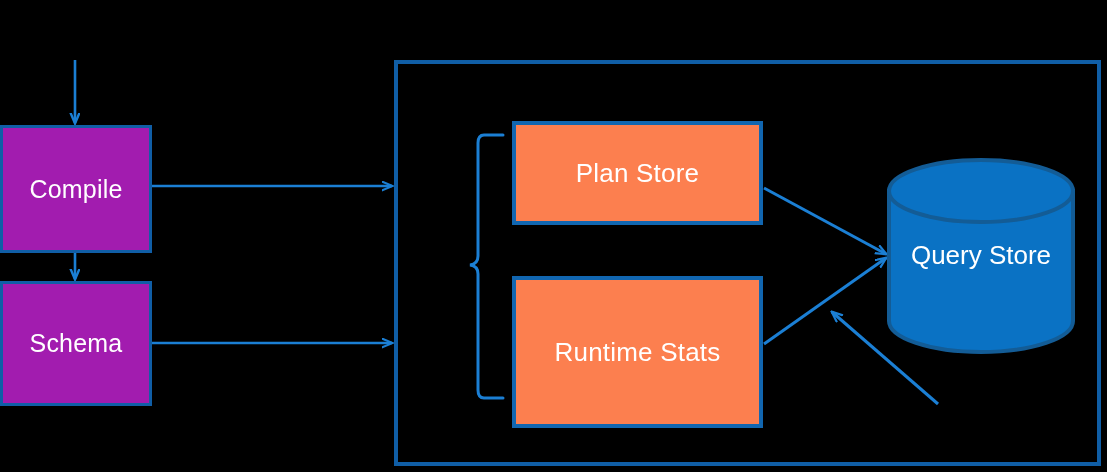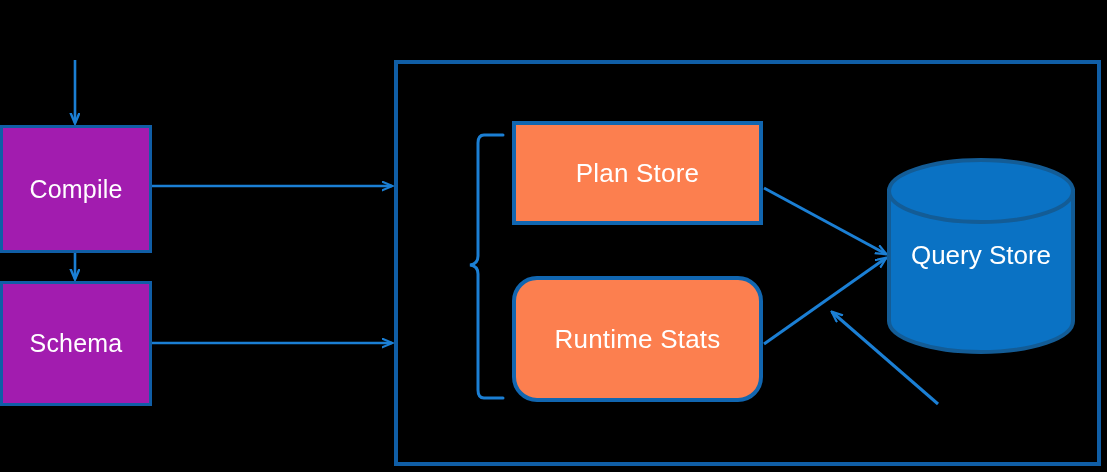--- a/index.html
+++ b/index.html
@@ -53,21 +53,21 @@
     box-sizing: border-box;
     display: flex;
     align-items: center;
     justify-content: center;
     color: #FFFFFF;
     font-size: 26px;
     font-weight: 400;
     letter-spacing: 0.2px;
   }
   #box-plan-store    { left: 512px; top: 121px; width: 251px; height: 104px; }
-  #box-runtime-stats { left: 512px; top: 276px; width: 251px; height: 126px; border-radius: 25px; }
+  #box-runtime-stats { left: 512px; top: 276px; width: 251px; height: 152px; }
 
   
   #cylinder {
     position: absolute;
     left: 886px;
     top: 158px;
     width: 190px;
     height: 196px;
   }
   #cylinder svg { display: block; }

